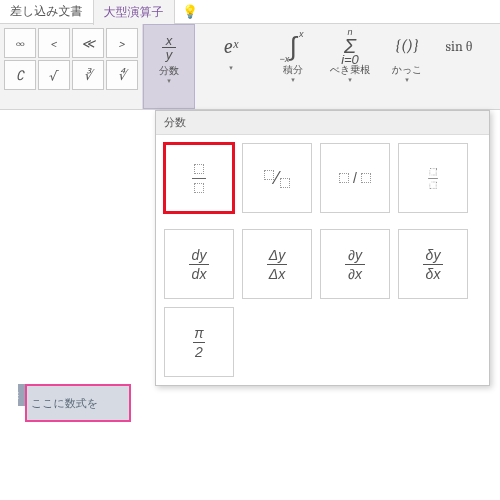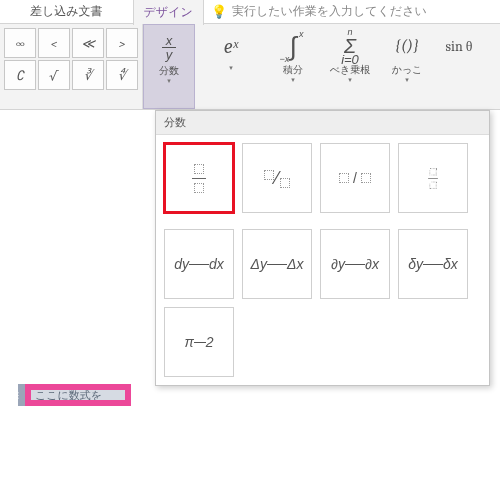--- a/index.html
+++ b/index.html
@@ -1,19 +1,19 @@
 <!DOCTYPE html>
 <html><head>
 <meta charset="utf-8">
 <style>
 * { margin: 0; padding: 0; box-sizing: border-box; font-family: "Yu Gothic UI", "Meiryo", sans-serif; }
 body { background: #fff; width: 500px; height: 500px; overflow: hidden; font-size: 11px; color: #444; }
 
 .tabs { display: flex; align-items: center; height: 24px; background: #fff; border-bottom: 1px solid #d4d4d4; }
-.tab { padding: 4px 10px; font-size: 12px; color: #555; cursor: pointer; margin-left: 20px; }
+.tab { padding: 4px 10px; font-size: 12px; color: #555; cursor: pointer; }
 .tab.active { background: #f3f3f3; color: #7b519d; border-top: 1px solid #d4d4d4; border-left: 1px solid #d4d4d4; border-right: 1px solid #d4d4d4; }
 .tellme { display: flex; align-items: center; gap: 4px; padding: 0 8px; color: #888; font-size: 12px; }
 .bulb { color: #bfae5a; font-size: 13px; }
 
 .ribbon { display: flex; background: #f3f3f3; border-bottom: 1px solid #d4d4d4; height: 86px; }
 .group-small { border-right: 1px solid #dcdcdc; padding: 4px 4px; display: flex; flex-direction: column; gap: 2px; }
 .srow { display: flex; gap: 2px; }
 .sbtn { width: 32px; height: 30px; border: 1px solid #c7c7c7; background: #fdfdfd; display: flex; align-items: center; justify-content: center; font-size: 13px; font-style: italic; font-family: Cambria, serif; color: #555; }
 
 .biggroup { display: flex; }
@@ -34,36 +34,35 @@
 
 .ph { width: 10px; height: 10px; border: 1px dotted #999; display: inline-block; }
 .vfrac { display: flex; flex-direction: column; align-items: center; gap: 4px; }
 .vfrac .ln { width: 14px; height: 1px; background: #666; }
 .hfrac { display: flex; align-items: center; gap: 4px; }
 .sfrac { display: flex; align-items: baseline; }
 .sfrac .up { transform: translateY(-4px); font-size: 11px;}
 .sfrac .dn { transform: translateY(4px); font-size: 11px;}
 .sfrac .sl { font-size: 18px; padding: 0 1px; font-style: normal;}
 
-.mfrac { display:flex; flex-direction:row; align-items:center; font-style: italic; }
+.mfrac { display:flex; flex-direction:column; align-items:center; font-style: italic; }
 .mfrac .ln { width: 20px; height: 1px; background: #555; margin: 1px 0;}
 
 .canvas { position: absolute; left: 0; top: 110px; width: 155px; height: 390px; background: #fff; }
-.eq-placeholder { position: absolute; left: 25px; top: 274px; width: 106px; height: 22px; background: #d6dbe3; border: 6px solid #ec4899; display: flex; align-items: center; padding: 0 4px; font-size: 11px; color: #5b6878; overflow: hidden; white-space: nowrap;}
+.eq-placeholder { position: absolute; left: 25px; top: 274px; width: 106px; height: 38px; background: #d6dbe3; border: 2px solid #ec4899; display: flex; align-items: center; padding: 0 4px; font-size: 11px; color: #5b6878; overflow: hidden; white-space: nowrap;}
 .eq-handle { position: absolute; left: 18px; top: 274px; width: 8px; height: 22px; background: #9aa5b8; display:flex; align-items:center; justify-content:center; font-size:8px; color:#fff;}
 </style>
 </head>
 <body>
 
 <div class="tabs">
   <div class="tab">差し込み文書</div>
-  <div class="tab active">デザイン</div>
+  <div class="tab active">大型演算子</div>
   <div class="tellme">
     <span class="bulb">💡</span>
-    <span>実行したい作業を入力してください</span>
   </div>
 </div>
 
 <div class="ribbon">
   <div class="group-small">
     <div class="srow">
       <div class="sbtn">∞</div>
       <div class="sbtn">&lt;</div>
       <div class="sbtn">≪</div>
       <div class="sbtn">&gt;</div>

